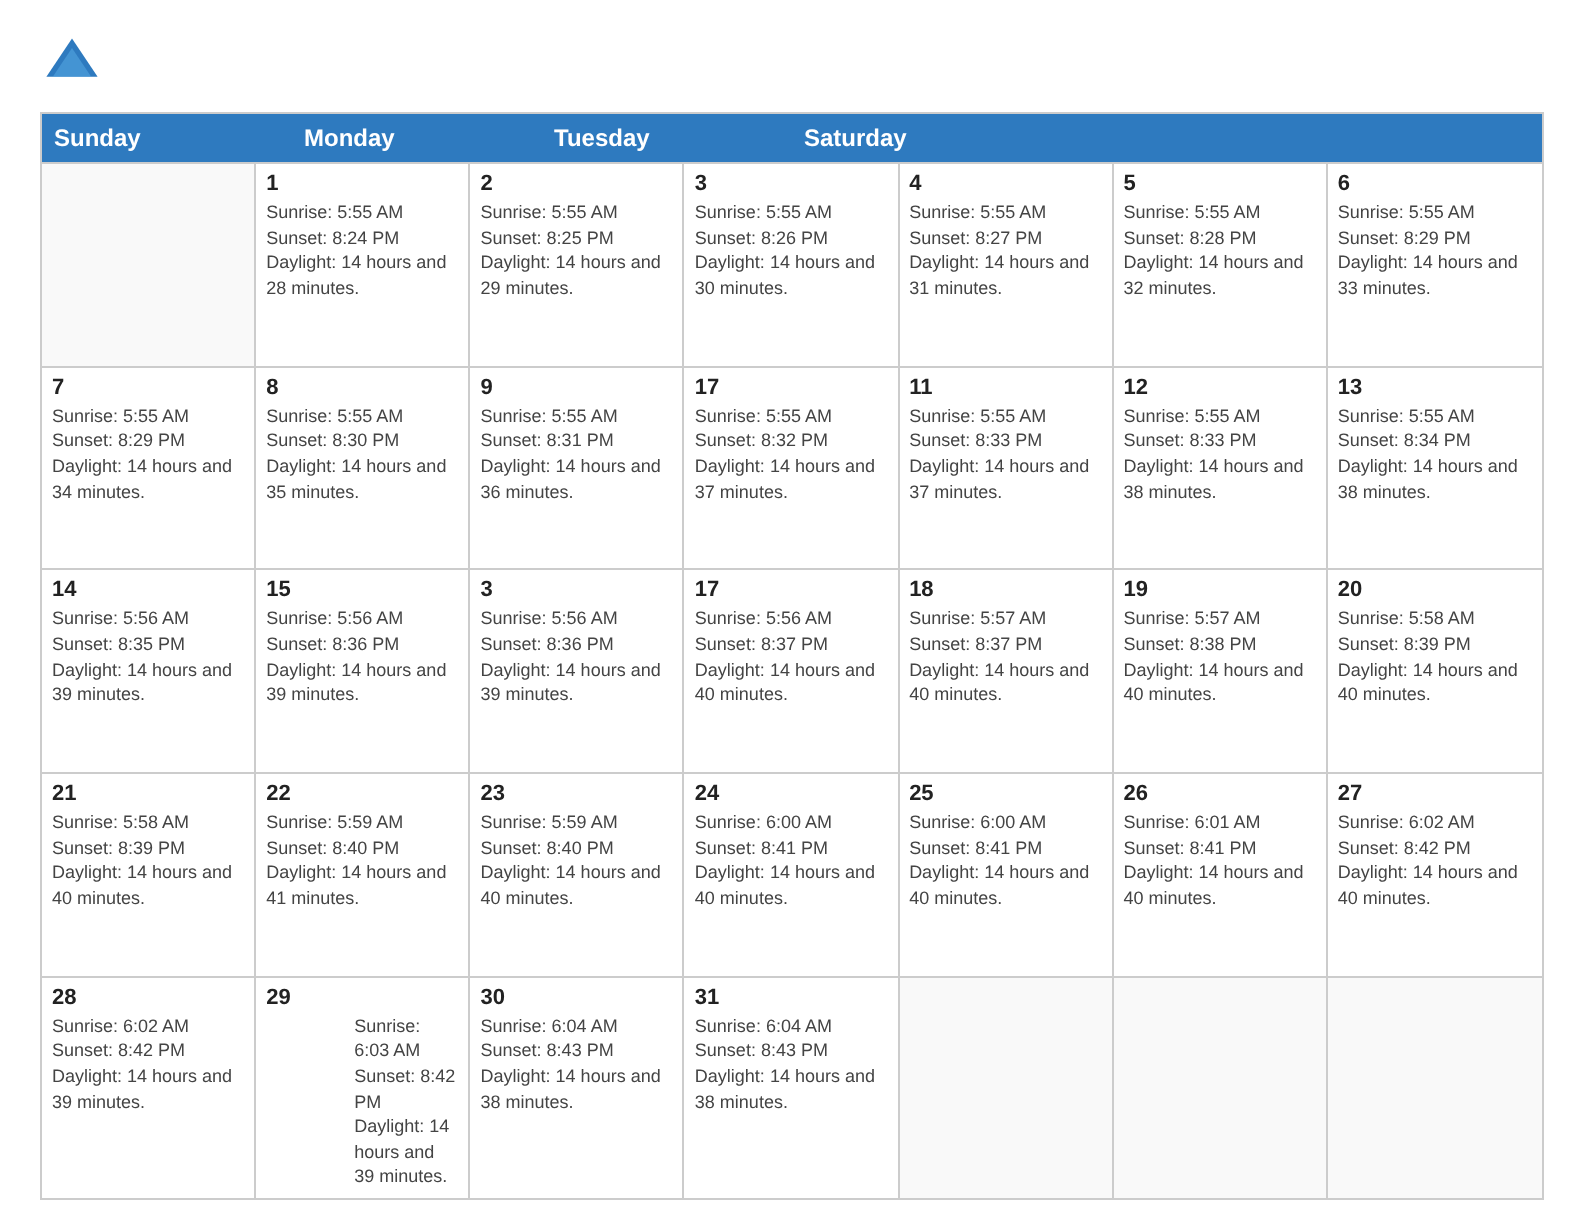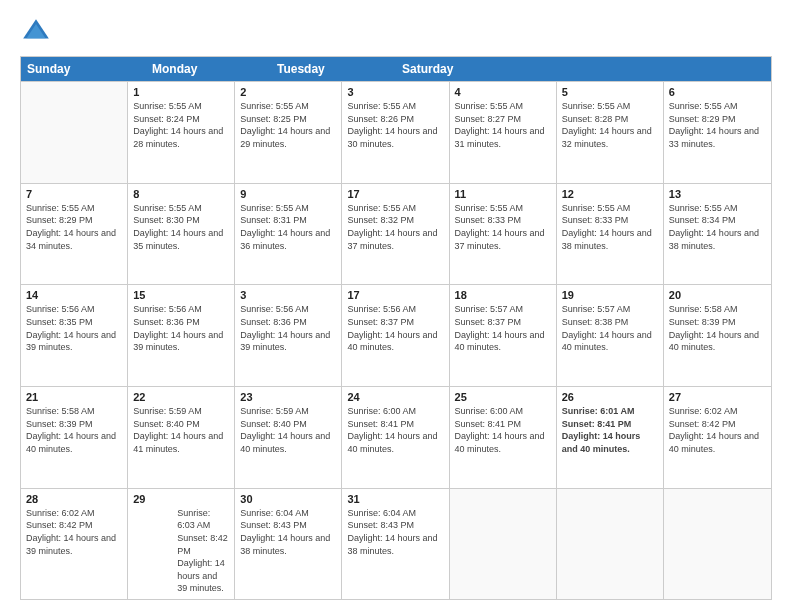--- a/index.html
+++ b/index.html
@@ -297,21 +297,21 @@
 Daylight: 14 hours and 40 minutes.</div>
           </div>
           <div class="cal-cell">
             <span class="day-num">25</span>
             <div class="day-info" style="white-space: pre-line;">Sunrise: 6:00 AM
 Sunset: 8:41 PM
 Daylight: 14 hours and 40 minutes.</div>
           </div>
           <div class="cal-cell">
             <span class="day-num">26</span>
-            <div class="day-info" style="white-space: pre-line; font-weight: bold;">Sunrise: 6:01 AM
+            <div class="day-info" style="white-space: pre-line;">Sunrise: 6:01 AM
 Sunset: 8:41 PM
 Daylight: 14 hours and 40 minutes.</div>
           </div>
           <div class="cal-cell">
             <span class="day-num">27</span>
             <div class="day-info" style="white-space: pre-line;">Sunrise: 6:02 AM
 Sunset: 8:42 PM
 Daylight: 14 hours and 40 minutes.</div>
           </div>
         </div>

